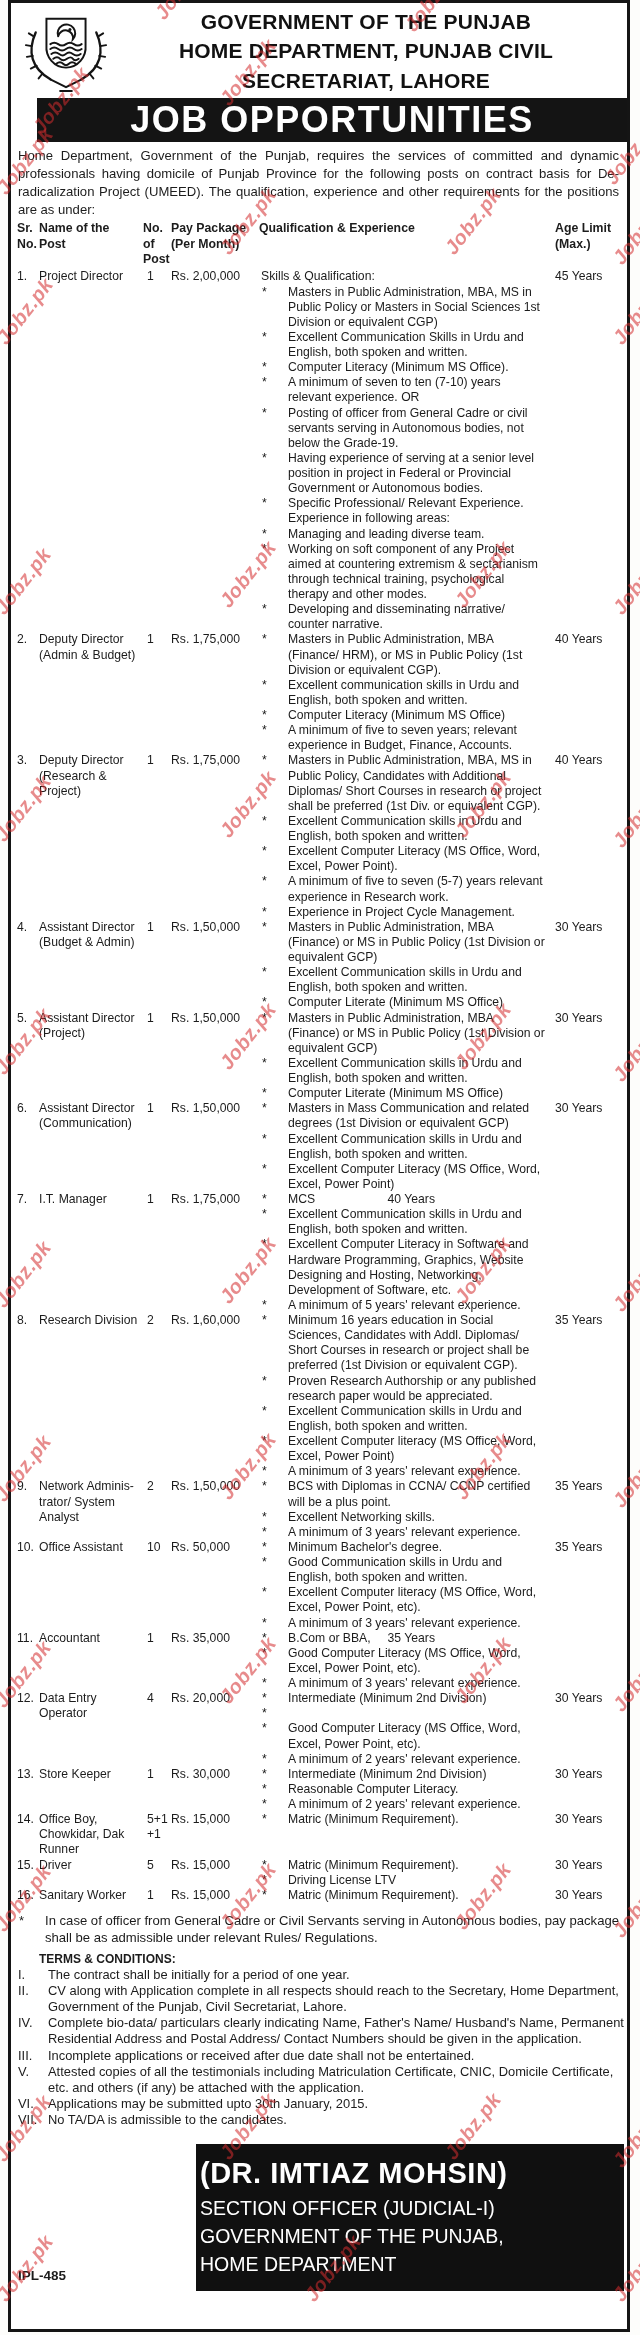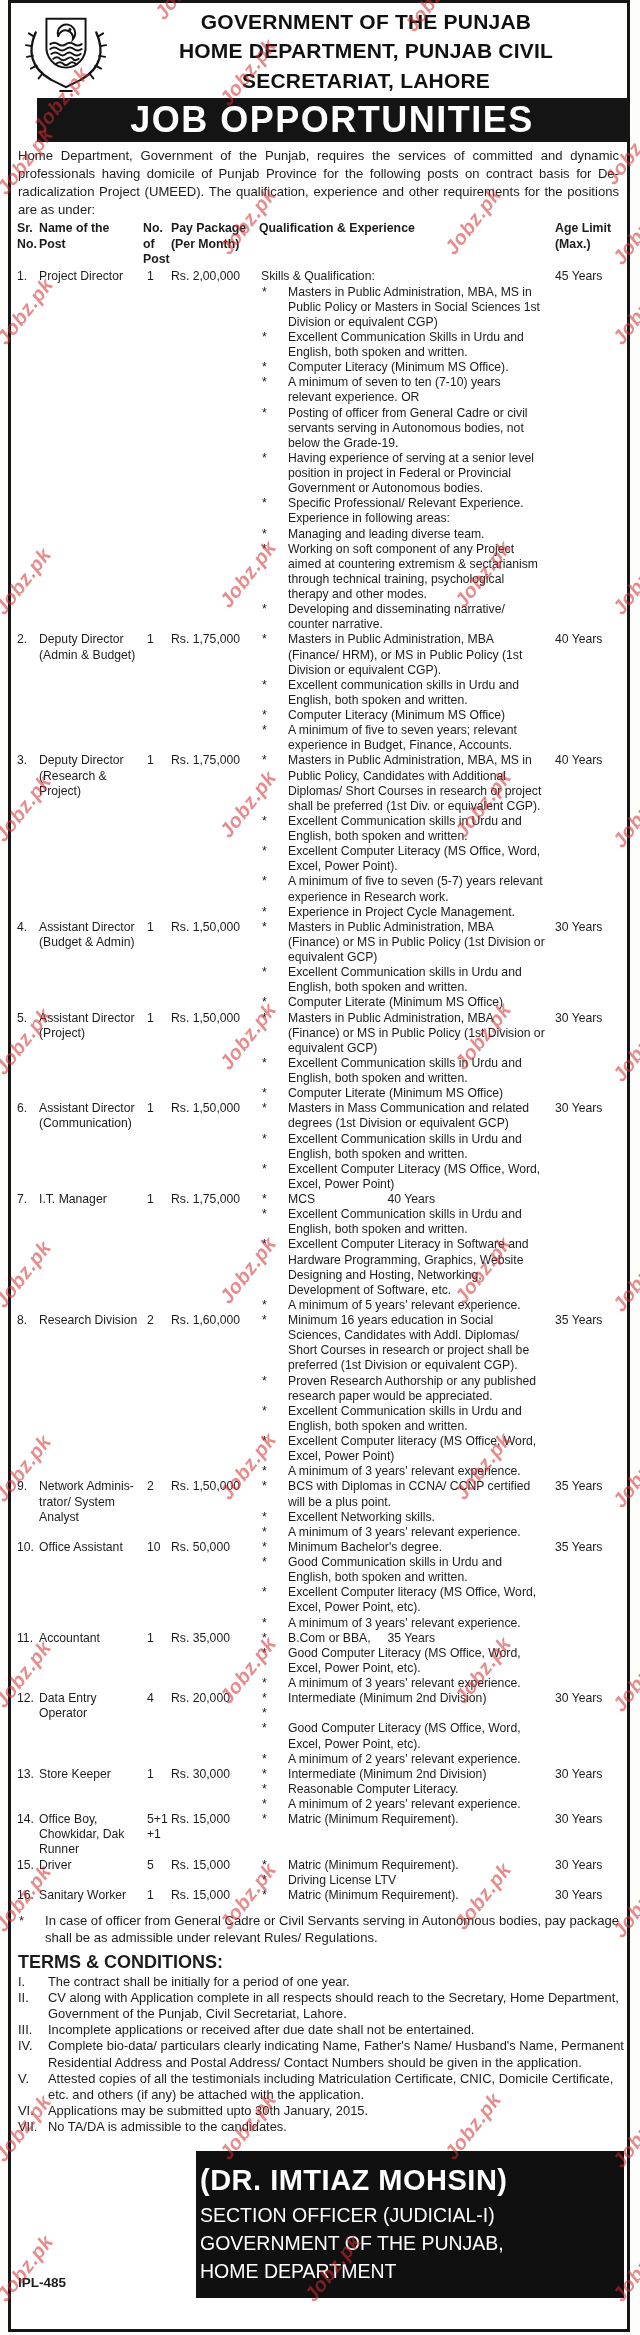--- a/index.html
+++ b/index.html
@@ -30,21 +30,21 @@
   .q-head{padding-left:2px;}
   .q-line{display:flex;}
   .q-mark{flex:0 0 26px;padding-left:3px;}
   .q-text{flex:1;}
   .q-inline-age{flex:0 0 auto;margin-right:112px;}
   .c-age{padding-left:8px;}
   
   .footnote{display:flex;font-size:13.1px;line-height:1.3;padding:9px 6px 2px 8px;}
   .fn-mark{flex:0 0 26px;}
   .fn-text{flex:1;padding-right:2px;}
-  .terms-h{font-weight:bold;font-size:18px;padding:4px 0 1px 7px;}
+  .terms-h{font-weight:bold;font-size:12px;padding:4px 0 1px 7px;margin-left:21px;}
   .term{display:flex;font-size:12.9px;line-height:1.25;padding-left:7px;}
   .term-n{flex:0 0 30px;}
   .term-t{flex:1;padding-right:3px;}
   
   .sig-wrap{display:flex;margin-top:16px;padding:0 3px 0 7px;align-items:flex-end;}
   .adcode{flex:1;font-weight:bold;font-size:13.5px;padding-bottom:8px;}
   .sigbox{flex:0 0 420px;background:#101010;color:#fff;text-align:left;padding:13px 4px 15px;}
   .sig1{font-size:29px;font-weight:bold;letter-spacing:.5px;}
   .sig2{font-size:19.5px;font-weight:normal;margin-top:7px;}
   .sig3,.sig4{font-size:19.5px;font-weight:normal;margin-top:5px;}
@@ -505,26 +505,26 @@
   <div id="terms">
       <div class="term">
         <div class="term-n">I.</div>
         <div class="term-t">The contract shall be initially for a period of one year.</div>
       </div>
       <div class="term">
         <div class="term-n">II.</div>
         <div class="term-t">CV along with Application complete in all respects should reach to the Secretary, Home Department, Government of the Punjab, Civil Secretariat, Lahore.</div>
       </div>
       <div class="term">
+        <div class="term-n">IV.</div>
+        <div class="term-t">Complete bio-data/ particulars clearly indicating Name, Father's Name/ Husband's Name, Permanent Residential Address and Postal Address/ Contact Numbers should be given in the application.</div>
+      </div>
+      <div class="term">
         <div class="term-n">III.</div>
         <div class="term-t">Incomplete applications or received after due date shall not be entertained.</div>
-      </div>
-      <div class="term">
-        <div class="term-n">IV.</div>
-        <div class="term-t">Complete bio-data/ particulars clearly indicating Name, Father's Name/ Husband's Name, Permanent Residential Address and Postal Address/ Contact Numbers should be given in the application.</div>
       </div>
       <div class="term">
         <div class="term-n">V.</div>
         <div class="term-t">Attested copies of all the testimonials including Matriculation Certificate, CNIC, Domicile Certificate, etc. and others (if any) be attached with the application.</div>
       </div>
       <div class="term">
         <div class="term-n">VI.</div>
         <div class="term-t">Applications may be submitted upto 30th January, 2015.</div>
       </div>
       <div class="term">

